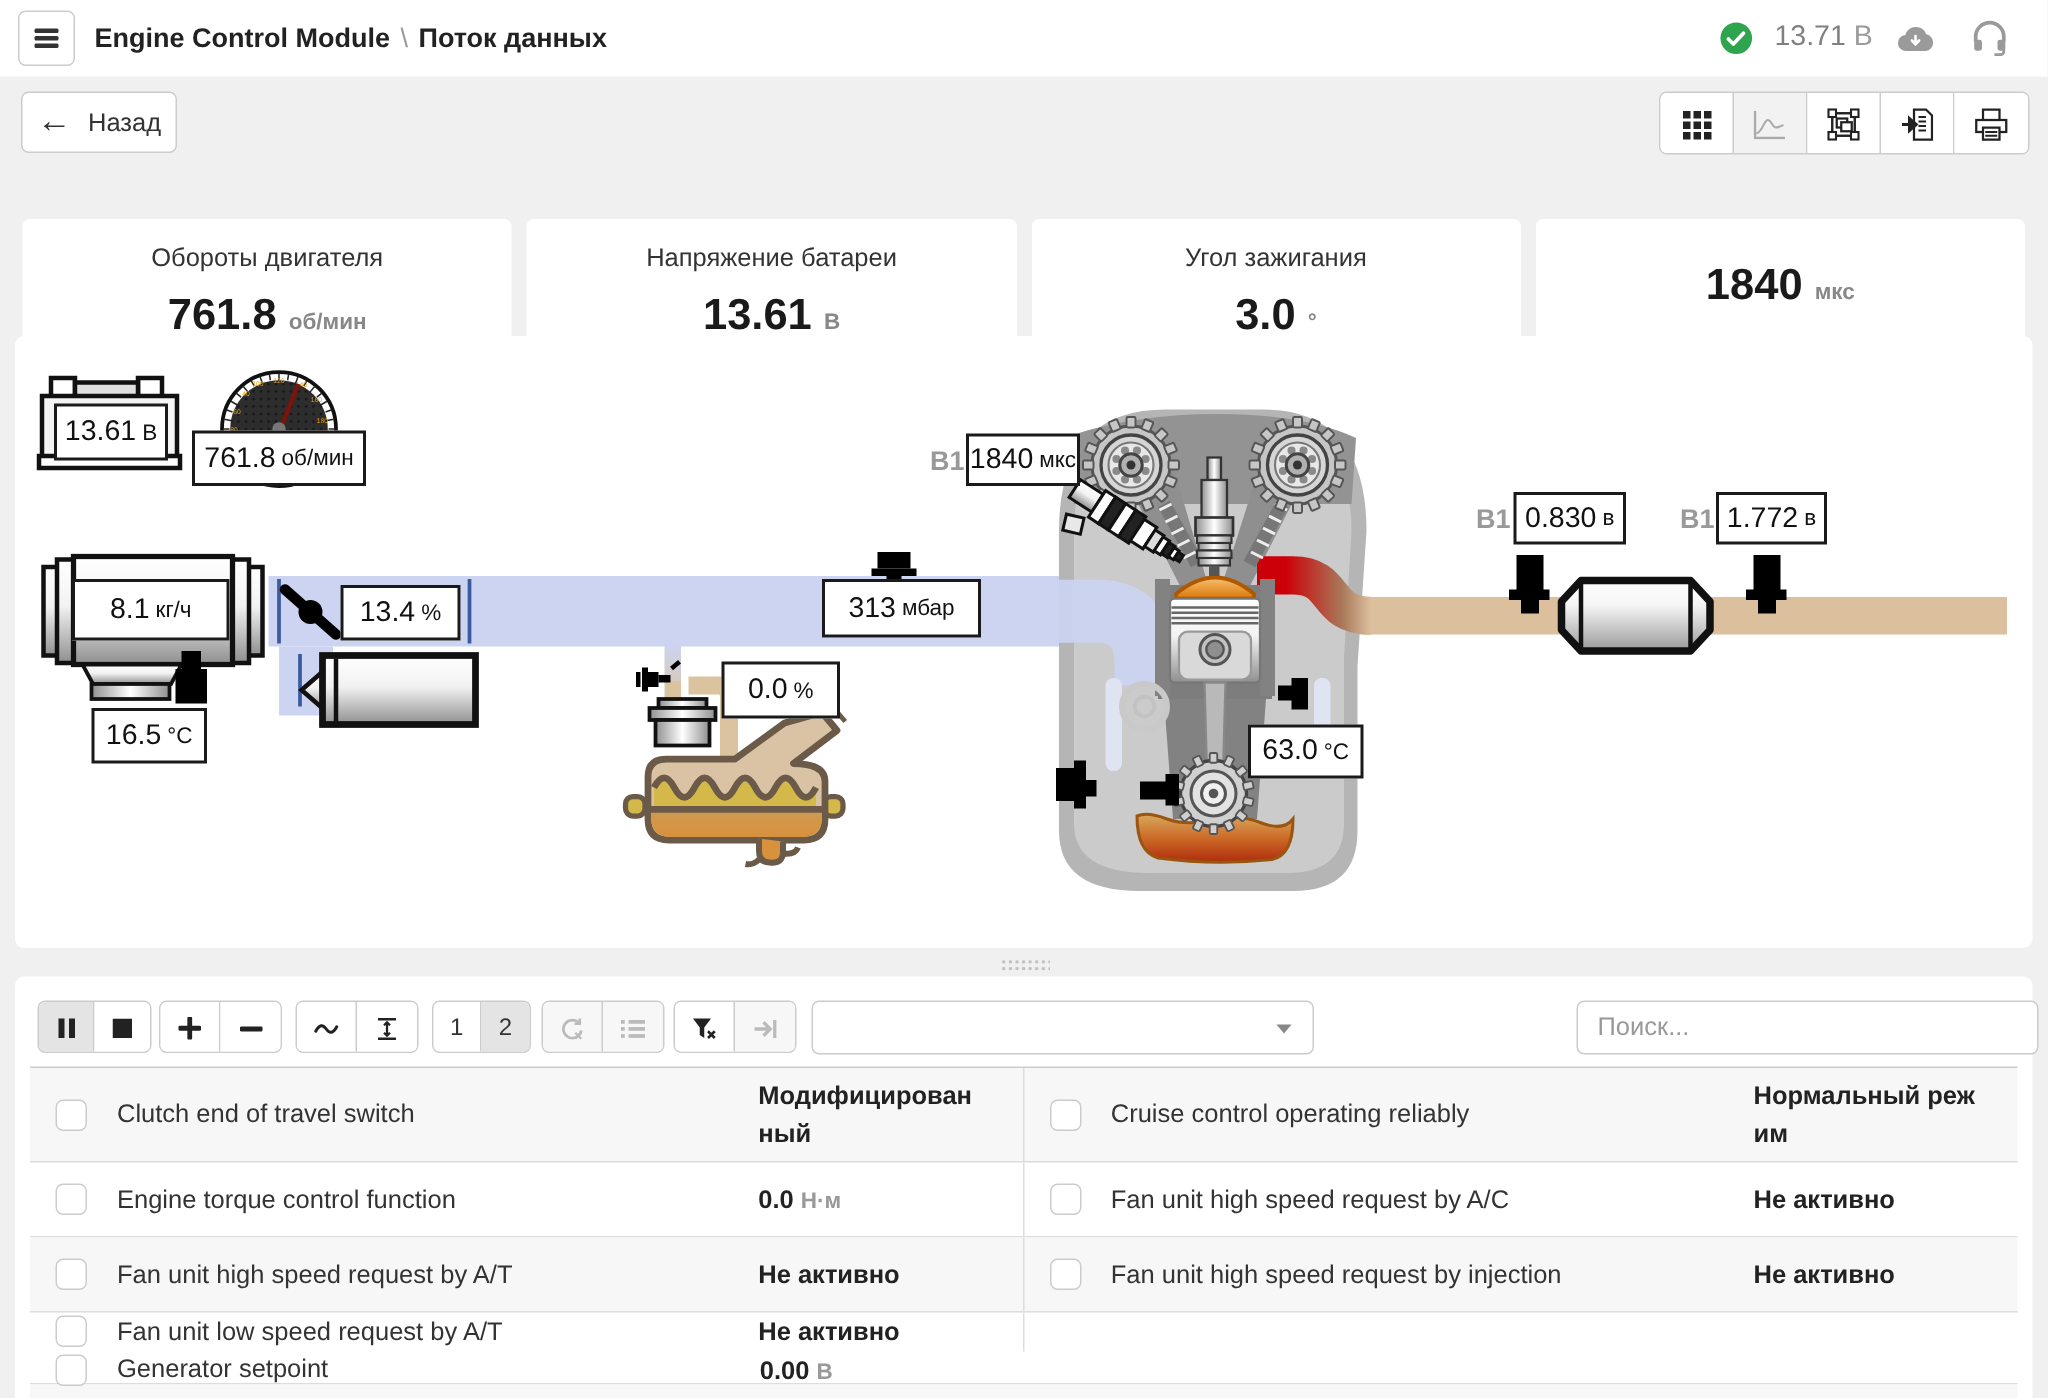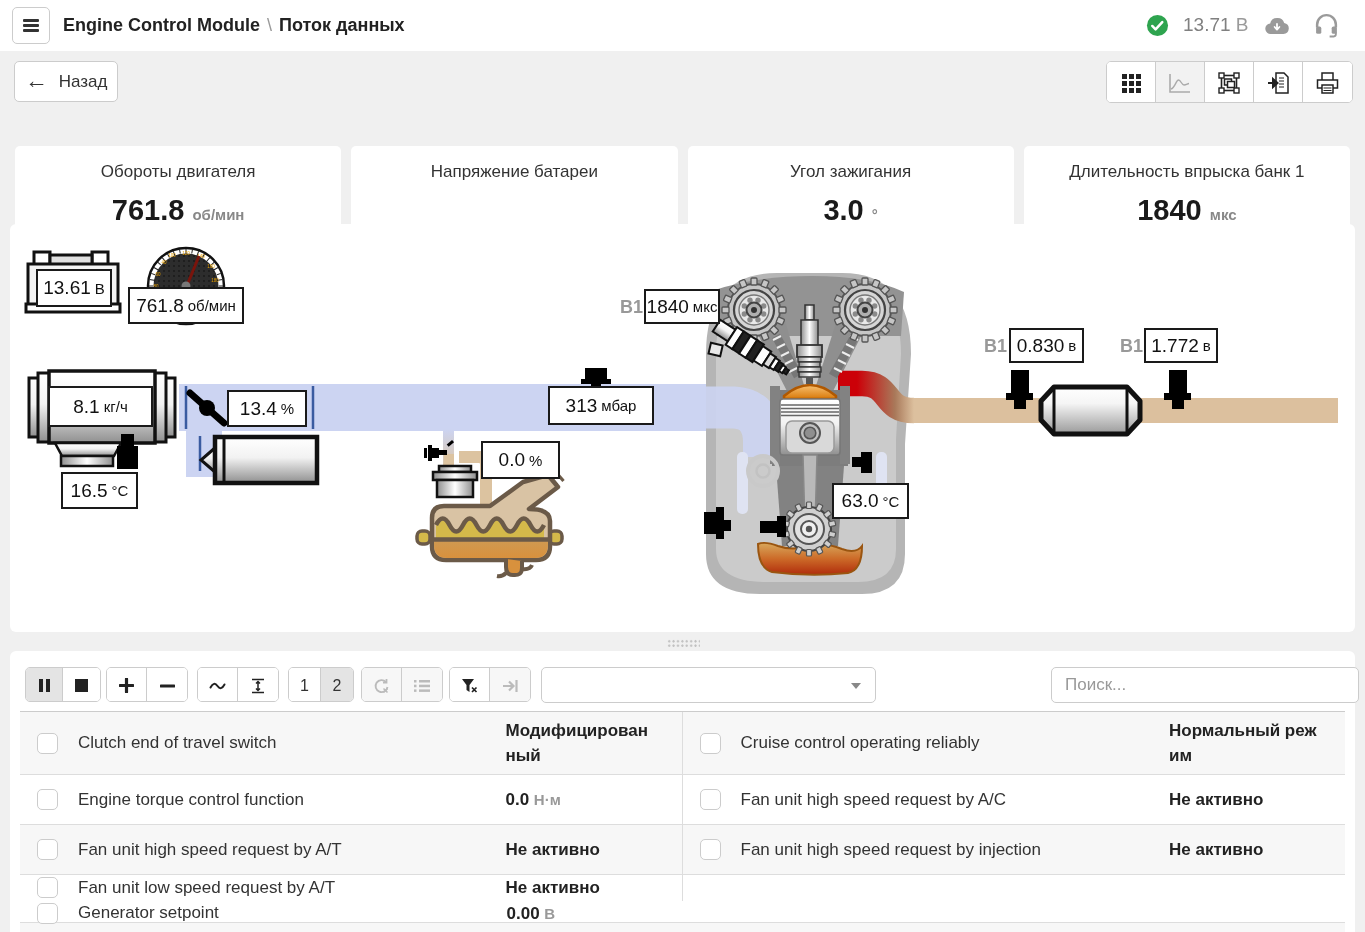--- a/index.html
+++ b/index.html
@@ -158,27 +158,27 @@
   </div>
 </div>
 
 <div class="cards">
   <div class="card">
       <div class="t">Обороты двигателя</div>
       <div class="v">761.8 <span class="u">об/мин</span></div>
     </div>
   <div class="card">
       <div class="t">Напряжение батареи</div>
+      <div class="v">13.61 <span class="u">В</span></div>
     </div>
   <div class="card">
       <div class="t">Угол зажигания</div>
       <div class="v">3.0 <span class="u">°</span></div>
     </div>
   <div class="card">
-      <div class="t">Длительность впрыска банк 1</div>
       <div class="v">1840 <span class="u">мкс</span></div>
     </div>
 </div>
 
 <div class="diag">
   <div class="dinner">
   <svg id="dsvg" width="1341" height="408" viewBox="0 0 1341 408" style="position:absolute;left:0;top:0;">
   <defs>
     <linearGradient id="silv" x1="0" y1="0" x2="0" y2="1">
       <stop offset="0" stop-color="#ffffff"></stop>

